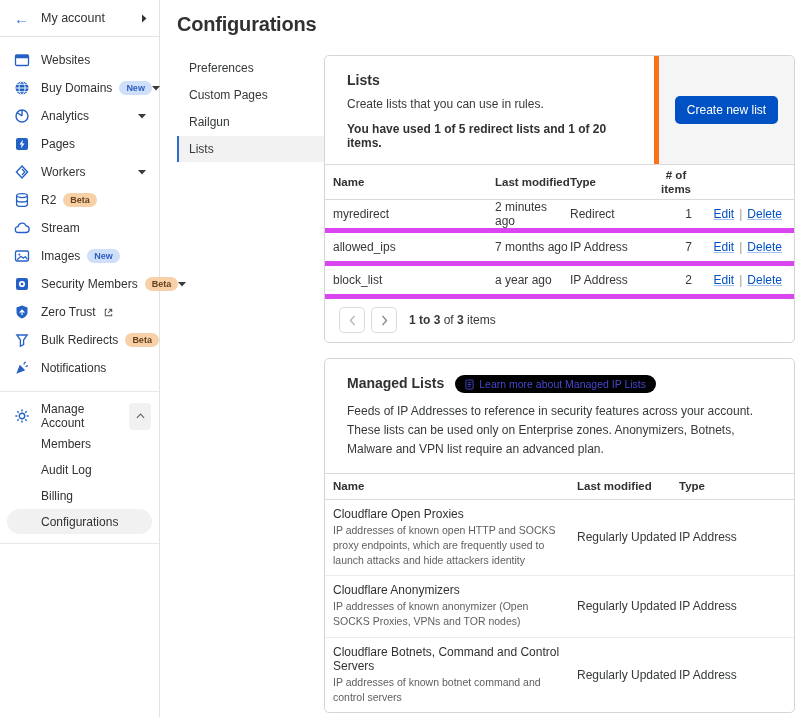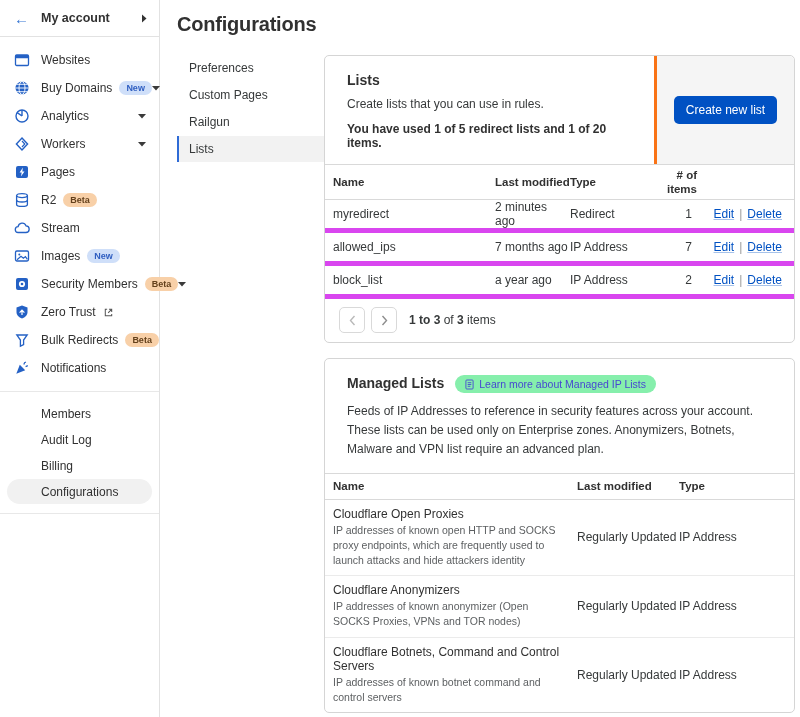--- a/index.html
+++ b/index.html
@@ -5,21 +5,21 @@
   * { box-sizing: border-box; margin: 0; padding: 0; }
   html,body { width: 800px; height: 717px; overflow: hidden; background: #fff;
     font-family: "Liberation Sans", "DejaVu Sans", sans-serif; color: #313131; }
   .app { display: flex; width: 800px; height: 717px; }
 
   
   .sidebar { width: 160px; flex: 0 0 160px; border-right: 1px solid #e2e2e2; padding-bottom: 10px; }
   .sb-header { height: 37px; display: flex; align-items: center; padding: 0 12px 0 14px;
     border-bottom: 1px solid #e2e2e2; cursor: pointer; }
   .back-arrow { color: #3575d3; font-size: 15px; line-height: 1; }
-  .sb-header-label { font-size: 12.5px; font-weight: bold; margin-left: 12px; flex: 1; }
+  .sb-header-label { font-size: 12.5px; font-weight: normal; margin-left: 12px; flex: 1; }
   .sb-nav { padding-top: 9px; }
   .sb-item { height: 28px; display: flex; align-items: center; padding: 0 13px 0 14px; cursor: pointer; }
   .sb-item .icon { width: 16px; height: 16px; flex: 0 0 16px; display: flex; align-items: center; }
   .sb-item .lbl { font-size: 12px; margin-left: 11px; white-space: nowrap; }
   .badge { font-size: 9px; font-weight: bold; padding: 2px 7px; border-radius: 9px; margin-left: 7px; line-height: 1.2; }
   .badge.new  { background: #cfdff9; color: #2f5ec1; }
   .badge.beta { background: #f8d0a8; color: #64411c; }
   .caret { margin-left: auto; display: flex; }
   .sb-divider { border-top: 1px solid #e8e8e8; margin: 9px 0; }
   .sb-account-row { height: 30px; display: flex; align-items: center; padding: 0 8px 0 14px; cursor: pointer; }
@@ -41,45 +41,45 @@
 
   .cards { flex: 1; display: flex; flex-direction: column; gap: 15px; }
   .card { border: 1px solid #d5d5d5; border-radius: 5px; background: #fff; }
 
   
   .card-head { display: flex; border-bottom: 1px solid #d9d9d9; }
   .head-left { flex: 1; padding: 16px 22px 14px 22px; }
   .card-title { font-size: 14px; font-weight: bold; }
   .card-desc { font-size: 12px; color: #36393a; margin-top: 9px; }
   .usage { font-size: 12px; font-weight: bold; margin-top: 11px; }
-  .head-right { width: 140px; flex: 0 0 140px; background: #f5f5f5; border-left: 3px solid #f97316;
+  .head-right { width: 140px; flex: 0 0 140px; background: #f5f5f5; border-left: 5px solid #f97316;
     border-top-right-radius: 5px; display: flex; align-items: center; justify-content: center; }
   .btn-primary { background: #0051c3; color: #fff; font-size: 12px; border: none; border-radius: 5px;
     padding: 7px 12px; cursor: pointer; font-family: inherit; }
 
   .tbl1-row { display: grid; grid-template-columns: 162px 75px 85px 42px 1fr;
     align-items: center; padding: 0 12px 0 8px; }
   .tbl1-head { min-height: 35px; border-bottom: 1px solid #d9d9d9; font-size: 11.5px; font-weight: bold; }
-  .th-items { text-align: right; line-height: 1.25; }
+  .th-items { text-align: center; line-height: 1.25; }
   .tbl1-body { min-height: 33px; border-bottom: 5px solid #d946ef; font-size: 12px; color: #36393a; }
   .cell-items { text-align: right; padding-right: 5px; }
   .cell-actions { text-align: right; font-size: 12px; white-space: nowrap; }
   .lnk { color: #0051c3; text-decoration: underline; text-decoration-color: rgba(0,81,195,.35); cursor: pointer; }
   .pipe { color: #9a9a9a; margin: 0 5px; }
 
   .tbl-footer { display: flex; align-items: center; padding: 8px 14px 9px 14px; }
   .pg-btn { width: 26px; height: 26px; border: 1px solid #d9d9d9; background: #fff; border-radius: 5px;
     display: flex; align-items: center; justify-content: center; cursor: pointer; margin-right: 6px; }
   .pg-text { font-size: 12px; color: #36393a; margin-left: 6px; }
   .pg-text b { font-weight: bold; }
 
   
   .m-head { padding: 16px 22px 13px 22px; }
   .m-title-row { display: flex; align-items: flex-start; gap: 11px; }
-  .pill { display: inline-flex; align-items: center; gap: 5px; background: #86efac; color: #4747d1;
+  .pill { display: inline-flex; align-items: center; gap: 5px; background: #000000; color: #4747d1;
     font-size: 10.5px; padding: 3px 10px; border-radius: 10px; cursor: pointer; }
   .m-desc { font-size: 12px; color: #36393a; line-height: 1.6; margin-top: 9px; padding-right: 8px; }
   .tbl2-row { display: grid; grid-template-columns: 244px 102px 1fr; padding: 5px 8px; align-items: center; }
   .tbl2-head { min-height: 27px; border-top: 1px solid #d9d9d9; border-bottom: 1px solid #d9d9d9;
     font-size: 11.5px; font-weight: bold; padding-top: 0; padding-bottom: 0; }
   .tbl2-body { border-bottom: 1px solid #ebebeb; }
   .tbl2-body:last-child { border-bottom: none; }
   .m-name { font-size: 12px; color: #313131; padding: 2px 10px 2px 0; }
   .m-name-desc { font-size: 10.5px; color: #5c5f61; line-height: 1.45; margin-top: 2px; }
   .m-cell { font-size: 12px; color: #36393a; }
@@ -144,40 +144,40 @@
         <span class="caret">
           <svg width="8" height="5" viewBox="0 0 8 5">
               <polygon points="0,0 8,0 4,4.6" fill="#3a3a3a"></polygon>
             </svg>
         </span>
       </div>
 
       <div class="sb-item">
         <span class="icon">
           <svg width="16" height="16" viewBox="0 0 16 16">
+              <rect x="2" y="2" width="12" height="12" rx="2" fill="#2461c5"></rect>
+              <path d="M8.9 3.6 L5.6 8.4 h2.1 L6.9 12.4 L10.5 7.4 H8.3 Z" fill="#fff"></path>
+            </svg>
+        </span>
+        <span class="lbl">Pages</span>
+      </div>
+
+      <div class="sb-item">
+        <span class="icon">
+          <svg width="16" height="16" viewBox="0 0 16 16">
               <path d="M8 2 L13.6 8 L8 14 L2.4 8 Z" fill="none" stroke="#2461c5" stroke-width="1.4"></path>
               <path d="M8 5 L10.8 8 L8 11" fill="none" stroke="#2461c5" stroke-width="1.2"></path>
             </svg>
         </span>
         <span class="lbl">Workers</span>
         <span class="caret">
           <svg width="8" height="5" viewBox="0 0 8 5">
               <polygon points="0,0 8,0 4,4.6" fill="#3a3a3a"></polygon>
             </svg>
         </span>
-      </div>
-
-      <div class="sb-item">
-        <span class="icon">
-          <svg width="16" height="16" viewBox="0 0 16 16">
-              <rect x="2" y="2" width="12" height="12" rx="2" fill="#2461c5"></rect>
-              <path d="M8.9 3.6 L5.6 8.4 h2.1 L6.9 12.4 L10.5 7.4 H8.3 Z" fill="#fff"></path>
-            </svg>
-        </span>
-        <span class="lbl">Pages</span>
       </div>
 
       <div class="sb-item">
         <span class="icon">
           <svg width="16" height="16" viewBox="0 0 16 16">
               <ellipse cx="8" cy="3.6" rx="5.4" ry="2" fill="none" stroke="#2461c5" stroke-width="1.3"></ellipse>
               <path d="M2.6 3.6 V12.4 c0 1.1 2.4 2 5.4 2 s5.4-.9 5.4-2 V3.6" fill="none" stroke="#2461c5" stroke-width="1.3"></path>
               <path d="M2.6 8 c0 1.1 2.4 2 5.4 2 s5.4-.9 5.4-2" fill="none" stroke="#2461c5" stroke-width="1.3"></path>
             </svg>
         </span>
@@ -256,20 +256,36 @@
               <path d="M2.3 13.7 L5.8 4.8 l5.4 5.4 Z" fill="#2461c5"></path>
               <path d="M9.8 4.4 l1-2.2 M11.6 6.6 l2.2-1 M11 2.6 l.8-.8" fill="none" stroke="#2461c5" stroke-width="1.2"></path>
             </svg>
         </span>
         <span class="lbl">Notifications</span>
       </div>
     </nav>
 
     <div class="sb-divider"></div>
 
+    <div class="sb-account-row">
+      <span class="icon" style="width:16px;display:flex">
+        <svg width="16" height="16" viewBox="0 0 16 16">
+            <circle cx="8" cy="8" r="2.7" fill="none" stroke="#2461c5" stroke-width="1.4"></circle>
+            <g stroke="#2461c5" stroke-width="1.4">
+              <path d="M8 1.4 V3.4 M8 12.6 V14.6 M1.4 8 H3.4 M12.6 8 H14.6 M3.3 3.3 L4.7 4.7 M11.3 11.3 L12.7 12.7 M12.7 3.3 L11.3 4.7 M4.7 11.3 L3.3 12.7"></path>
+            </g>
+          </svg>
+      </span>
+      <span class="lbl" style="font-size:12px;margin-left:11px">Manage Account</span>
+      <button class="collapse-btn">
+        <svg width="9" height="6" viewBox="0 0 10 6">
+            <path d="M1 5 L5 1 L9 5" fill="none" stroke="#666" stroke-width="1.3"></path>
+          </svg>
+      </button>
+    </div>
 
     <div class="sb-sub">
       <span>Members</span>
     </div>
     <div class="sb-sub">
       <span>Audit Log</span>
     </div>
     <div class="sb-sub">
       <span>Billing</span>
     </div>

